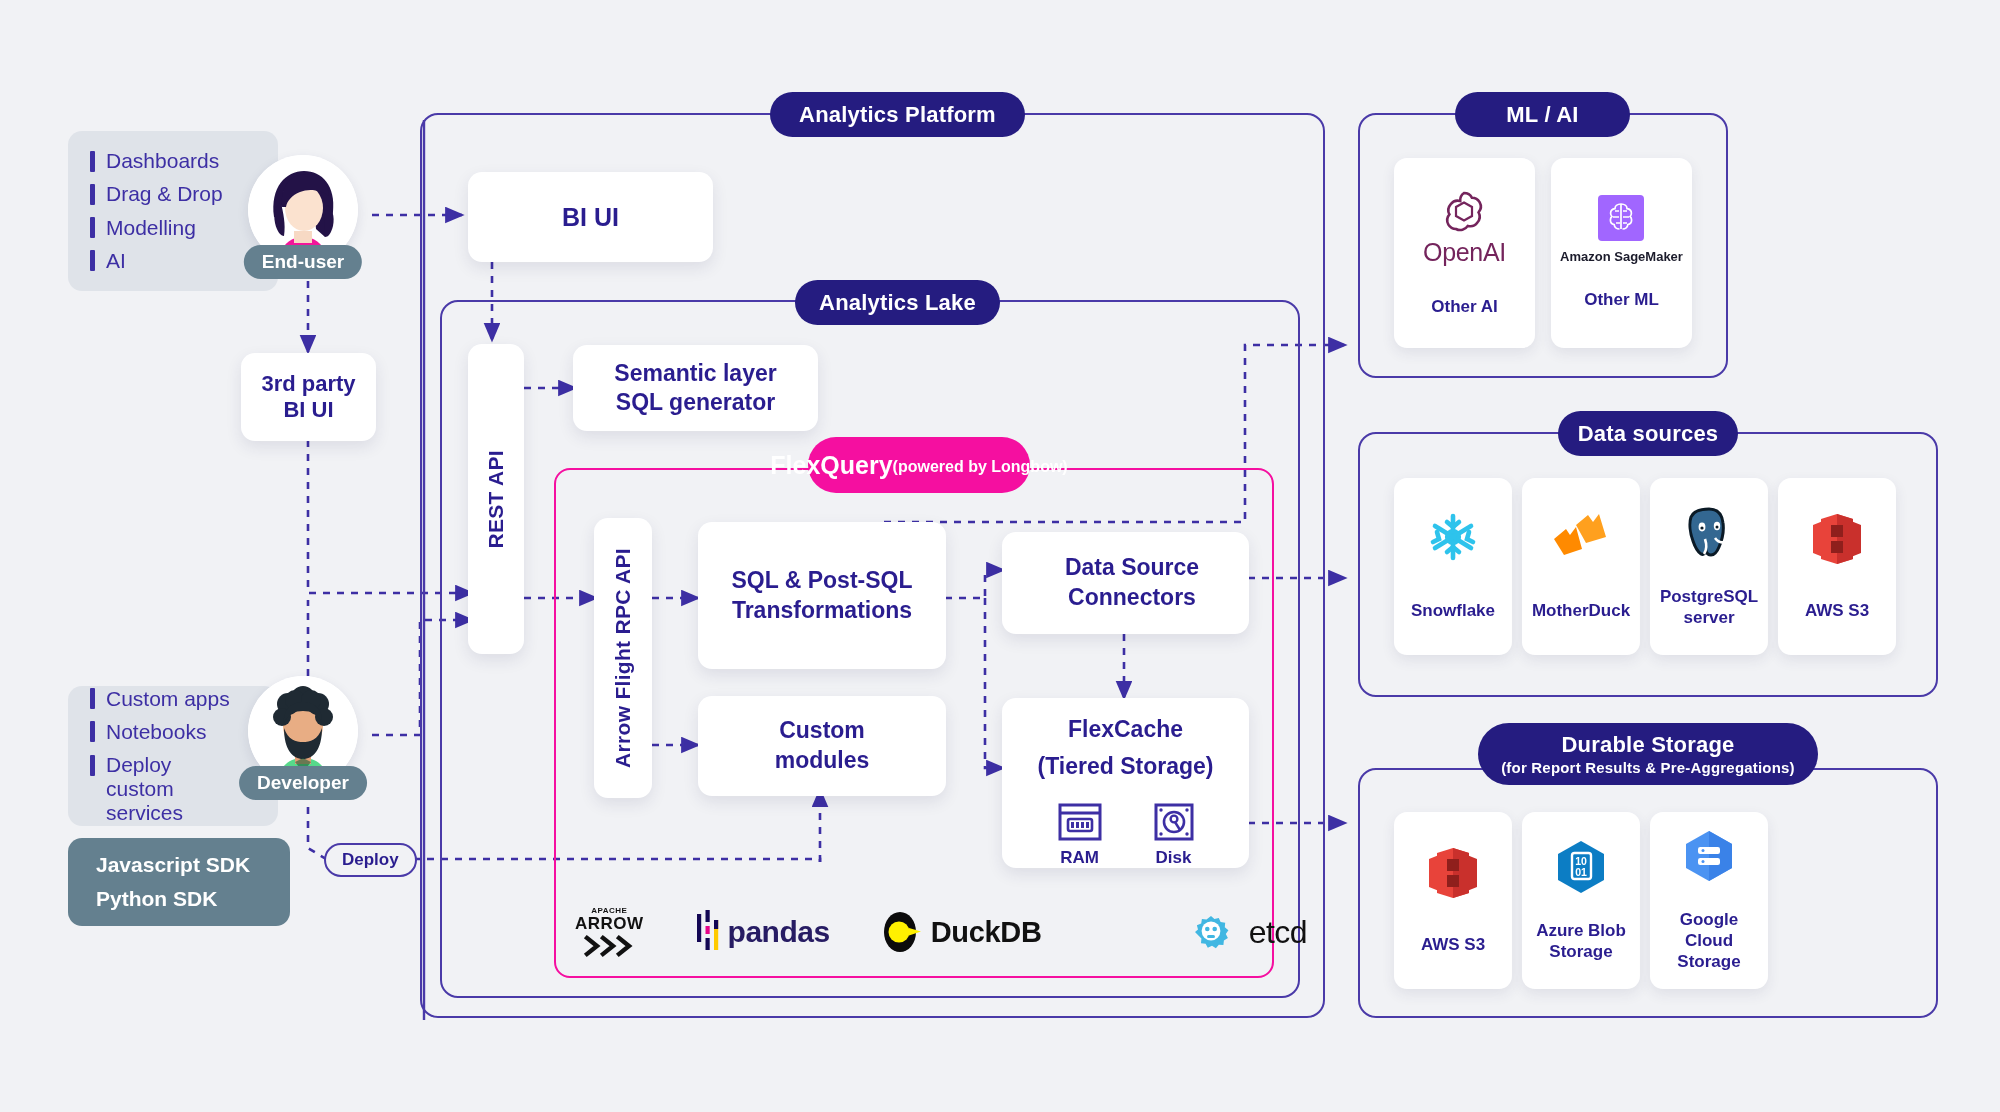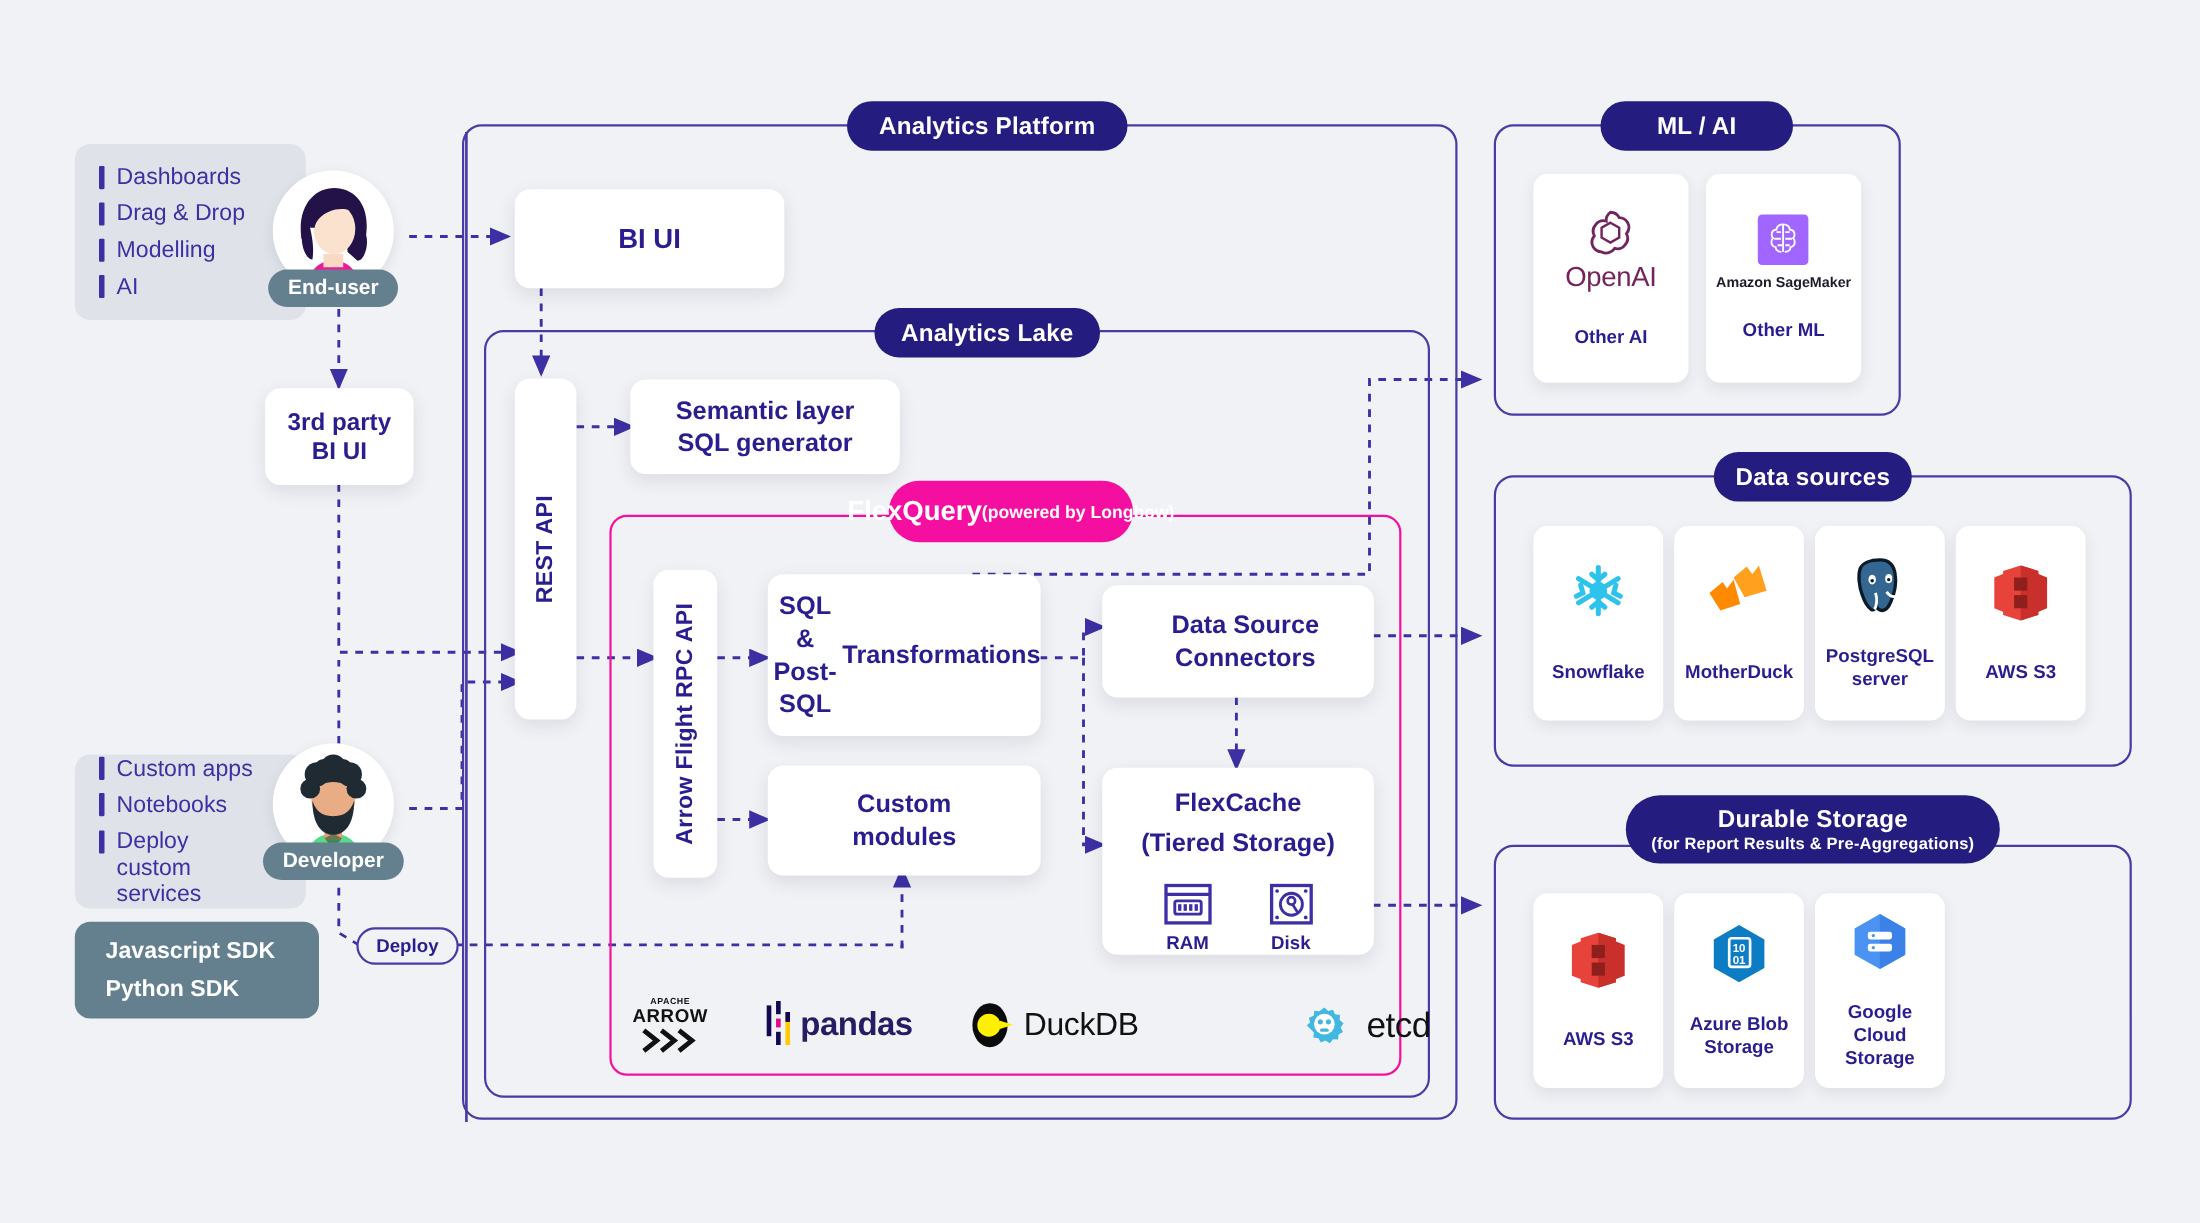--- a/index.html
+++ b/index.html
@@ -284,21 +284,21 @@
 
   <div class="abs card" style="left:594px;top:518px;width:58px;height:280px;">
     <span class="vert">Arrow Flight RPC API</span>
   </div>
 
   <div class="abs card" style="left:573px;top:345px;width:245px;height:86px;font-size:23px;flex-direction:column;line-height:1.25;">
     <span>Semantic layer</span>
     <span>SQL generator</span>
   </div>
 
-  <div class="abs card" style="left:698px;top:522px;width:248px;height:147px;font-size:23px;flex-direction:row;line-height:1.3;">
+  <div class="abs card" style="left:698px;top:522px;width:248px;height:147px;font-size:23px;flex-direction:column;line-height:1.3;">
     <span>SQL &amp; Post-SQL</span>
     <span>Transformations</span>
   </div>
 
   <div class="abs card" style="left:698px;top:696px;width:248px;height:100px;font-size:23px;flex-direction:column;line-height:1.3;">
     <span>Custom</span>
     <span>modules</span>
   </div>
 
   <div class="abs card" style="left:1002px;top:532px;width:247px;height:102px;font-size:23px;flex-direction:column;line-height:1.3;padding-left:13px;">
@@ -363,21 +363,21 @@
       </svg>
       <span style="font-size:30px;font-weight:700;color:#271c63;letter-spacing:-.5px;">pandas</span>
     </div>
 
     <div style="display:flex;align-items:center;gap:9px;">
       <svg width="40" height="42" viewBox="0 0 40 42">
         <ellipse cx="18" cy="21" rx="16" ry="20" fill="#0b0b0b"></ellipse>
         <circle cx="17" cy="21" r="10.5" fill="#fff000"></circle>
         <path d="M27 17 L39 20.5 L27 24.5 z" fill="#fff000"></path>
       </svg>
-      <span style="font-size:29px;font-weight:400;color:#111;letter-spacing:-.3px;">DuckDB</span>
+      <span style="font-size:29px;font-weight:700;color:#111;letter-spacing:-.3px;">DuckDB</span>
     </div>
 
     <div style="display:flex;align-items:center;gap:21px;margin-left:100px;">
       <svg width="34" height="34" viewBox="0 0 34 34">
         <path d="M17 1 l3.4 3.1 4.4-1.2 1.8 4.2 4.6.6-.4 4.6 3.6 2.9-2.6 3.8 2.1 4.1-4 2.3-.5 4.6-4.6-.3-2.9 3.6-3.9-2.5-4.2 2-2.2-4-4.6-.6.4-4.6L1 17l3-2.4-1.1-4.4 4.3-1.7.7-4.6 4.6.5z" fill="#41b7e2"></path>
         <circle cx="17" cy="16" r="9.4" fill="#fff"></circle>
         <circle cx="13.3" cy="14" r="2.3" fill="#41b7e2"></circle>
         <circle cx="20.7" cy="14" r="2.3" fill="#41b7e2"></circle>
         <rect x="13" y="20" width="8" height="3" rx="1.5" fill="#41b7e2"></rect>
       </svg>

